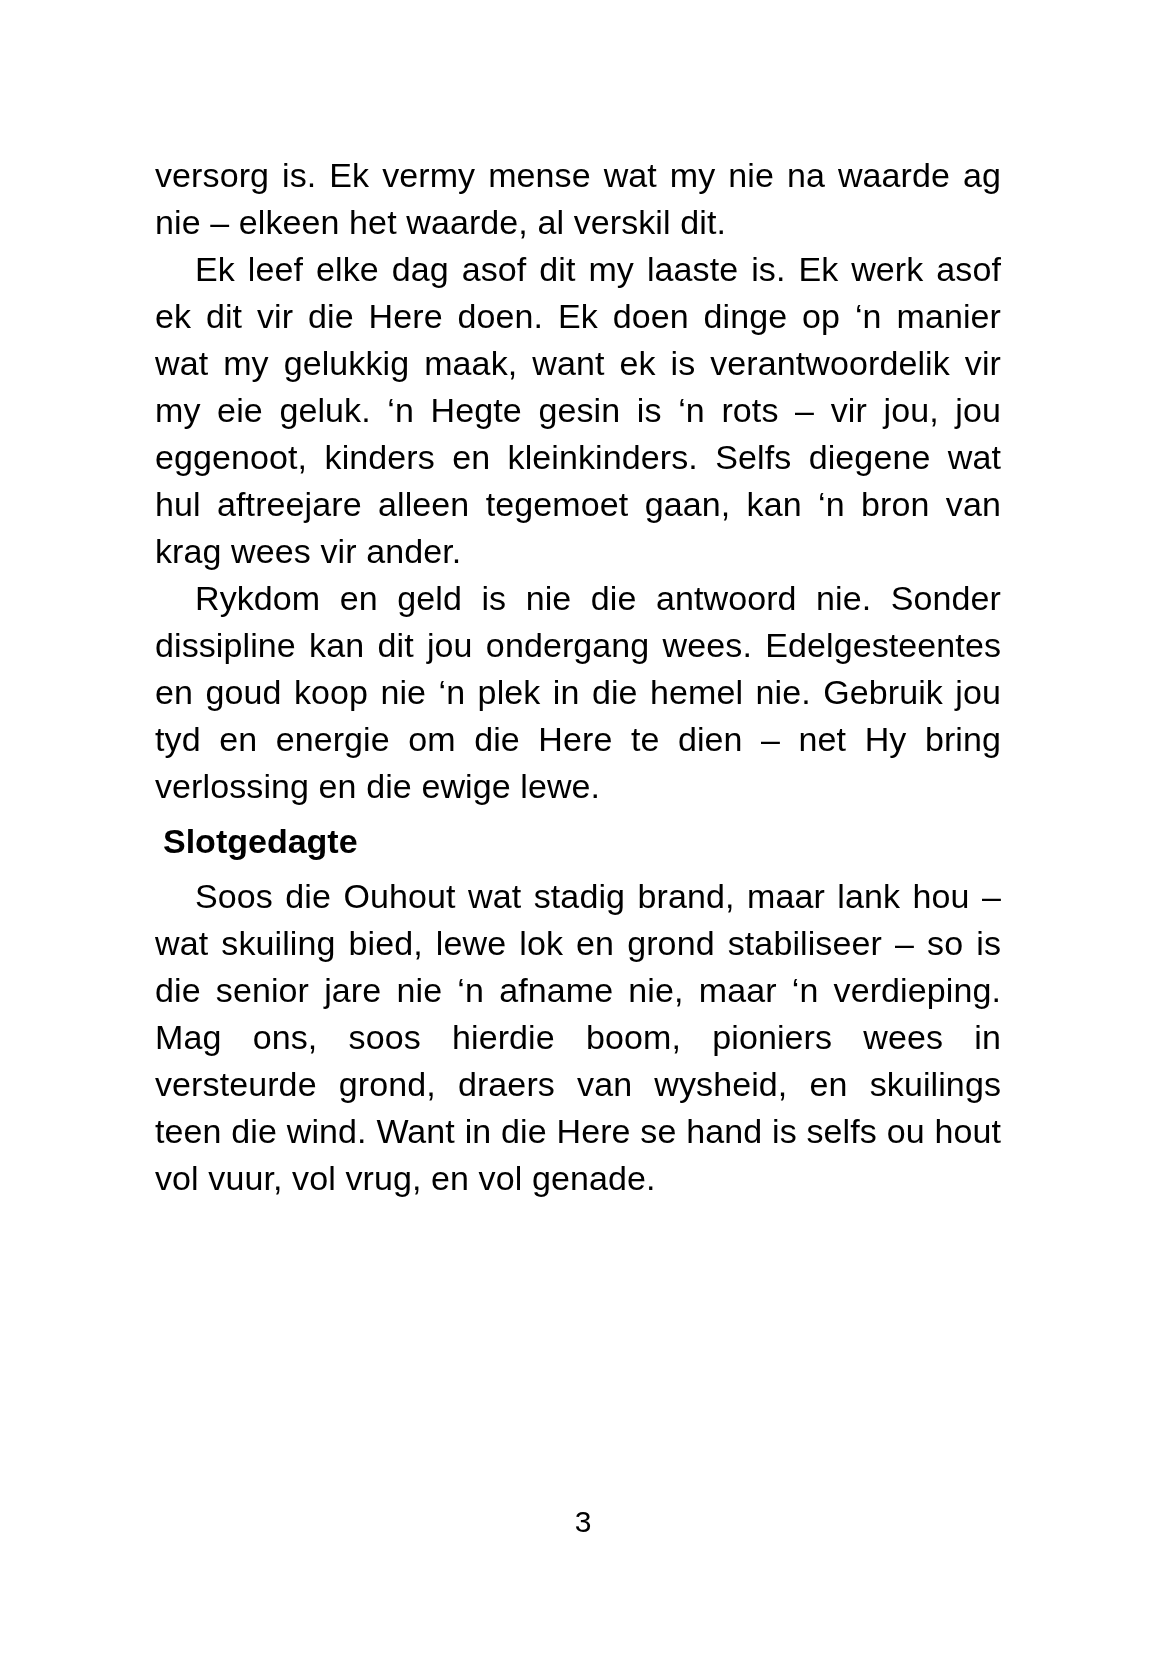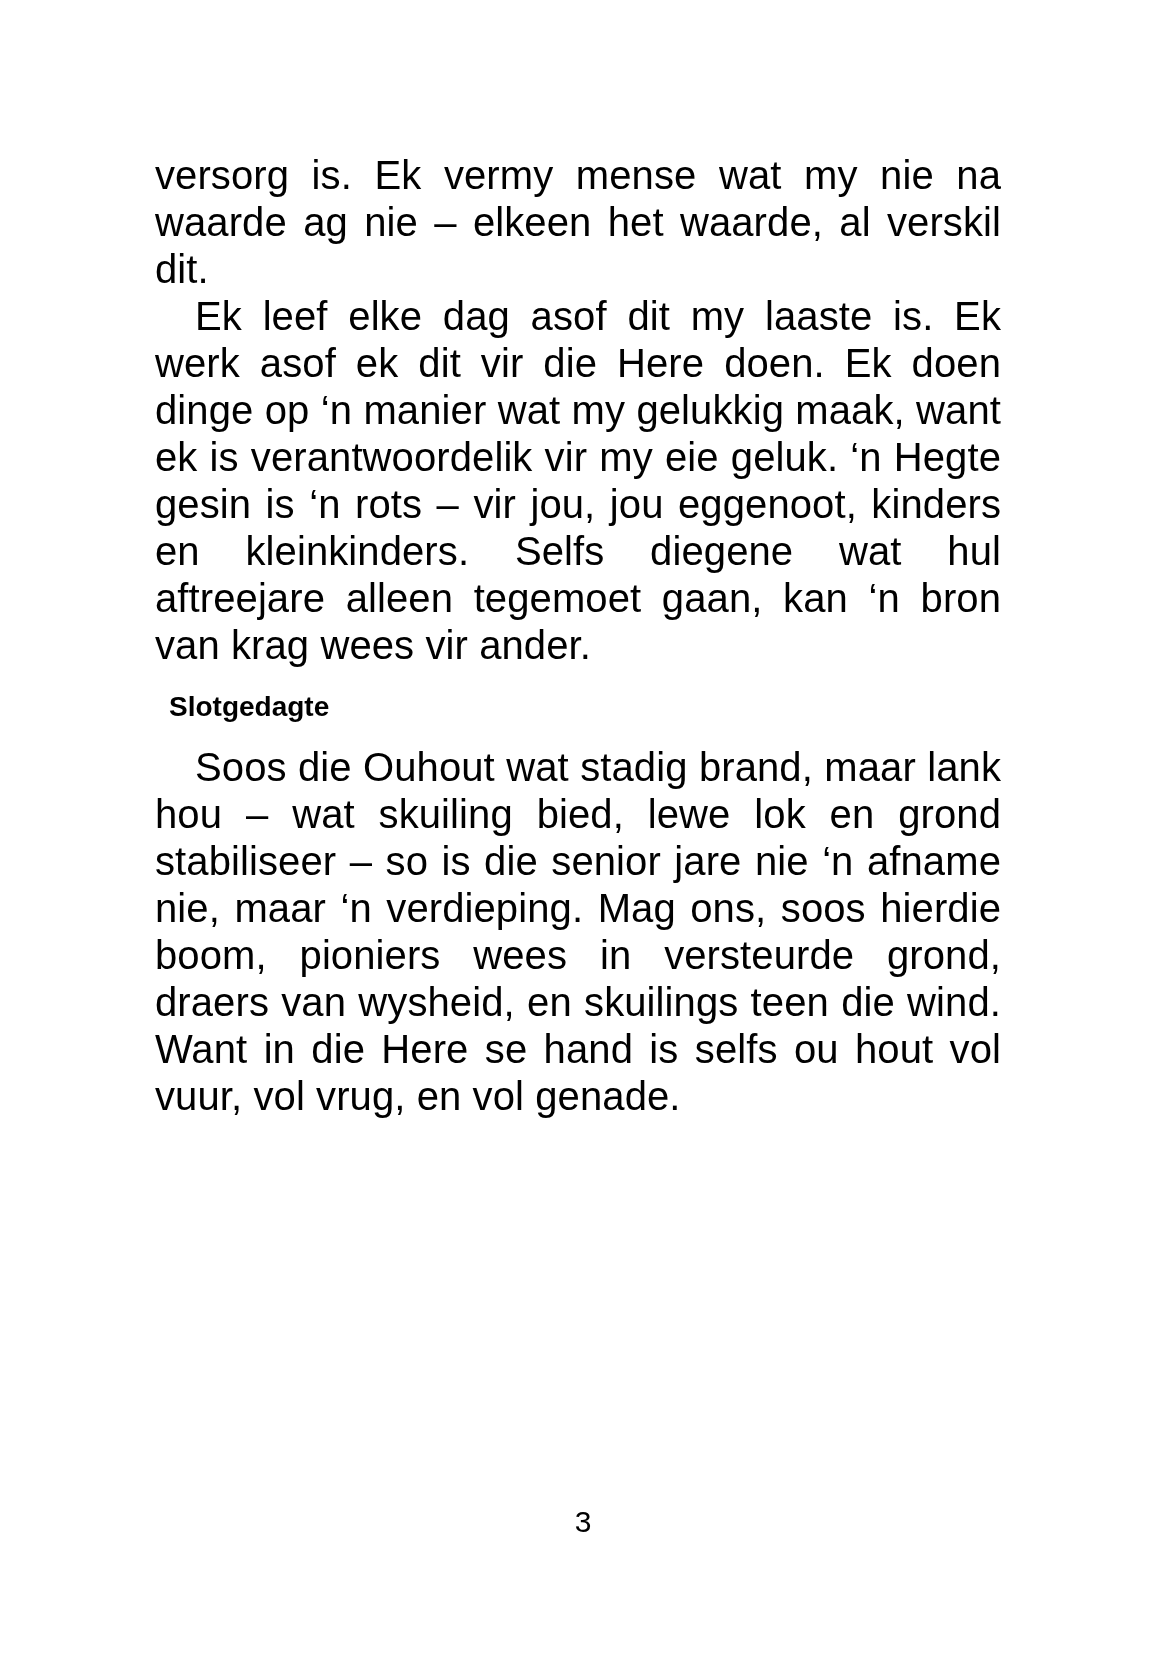--- a/index.html
+++ b/index.html
@@ -16,48 +16,49 @@
       color: #000000;
     }
     .page {
       position: absolute;
       left: 155px;
       top: 152px;
       width: 846px;
     }
     .para {
       margin: 0;
-      font-size: 40px;
+      font-size: 34px;
       line-height: 47px;
       text-align: justify;
       text-indent: 40px;
       letter-spacing: 0.1px;
     }
     .para.no-indent {
       text-indent: 0;
     }
     .heading {
-      margin: 14px;
-      font-size: 28px;
+      margin: 8px;
+      font-size: 34px;
       line-height: 47px;
       font-weight: bold;
     }
     .page-number {
       position: absolute;
       left: 0;
       width: 1166px;
       top: 1502px;
       text-align: center;
       font-size: 30px;
       line-height: 40px;
     }
   </style>
 </head>
 <body>
 
 <div class="page">
   <p class="para no-indent">versorg is. Ek vermy mense wat my nie na waarde ag nie – elkeen het waarde, al verskil dit.</p>
   <p class="para">Ek leef elke dag asof dit my laaste is. Ek werk asof ek dit vir die Here doen. Ek doen dinge op ‘n manier wat my gelukkig maak, want ek is verantwoordelik vir my eie geluk. ‘n Hegte gesin is ‘n rots – vir jou, jou eggenoot, kinders en kleinkinders. Selfs diegene wat hul aftreejare alleen tegemoet gaan, kan ‘n bron van krag wees vir ander.</p>
+  <p class="para">Rykdom en geld is nie die antwoord nie. Sonder dissipline kan dit jou ondergang wees. Edelgesteentes en goud koop nie ‘n plek in die hemel nie. Gebruik jou tyd en energie om die Here te dien – net Hy bring verlossing en die ewige lewe.</p>
   <h2 class="heading">Slotgedagte</h2>
   <p class="para">Soos die Ouhout wat stadig brand, maar lank hou – wat skuiling bied, lewe lok en grond stabiliseer – so is die senior jare nie ‘n afname nie, maar ‘n verdieping. Mag ons, soos hierdie boom, pioniers wees in versteurde grond, draers van wysheid, en skuilings teen die wind. Want in die Here se hand is selfs ou hout vol vuur, vol vrug, en vol genade.</p>
 </div>
 
 <div class="page-number">3</div>
 
 </body></html>

